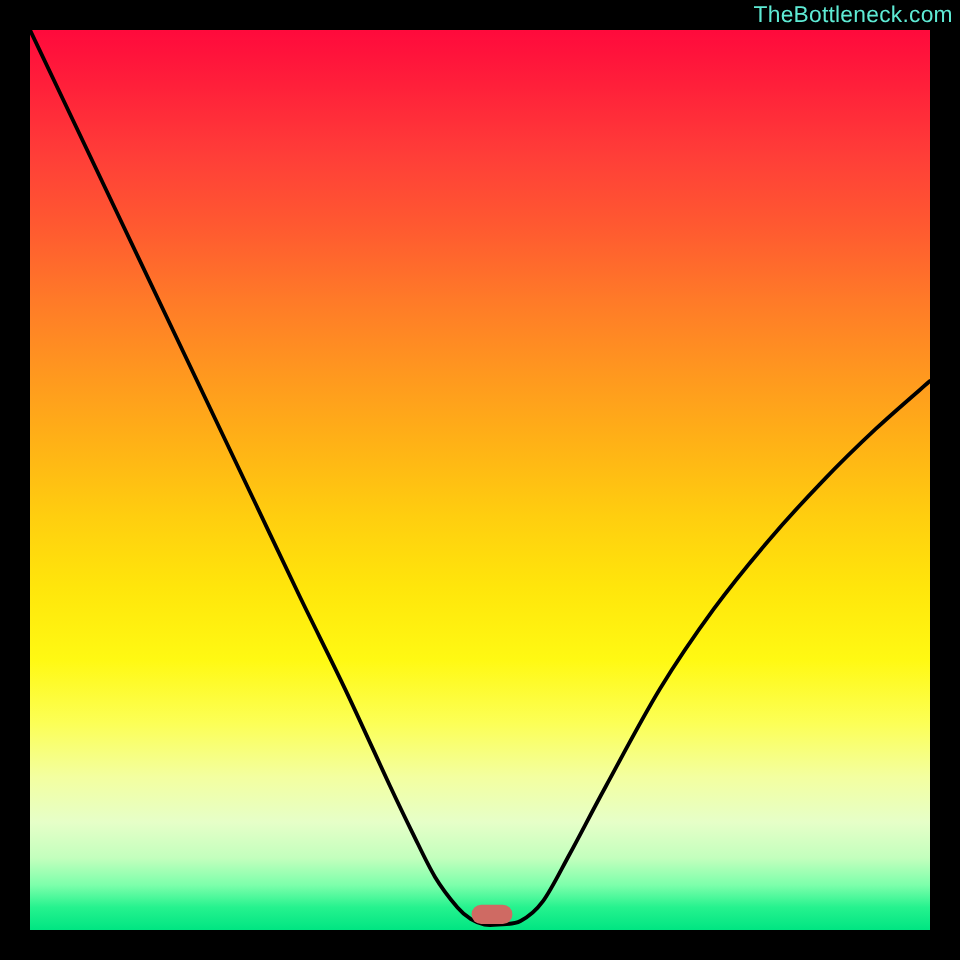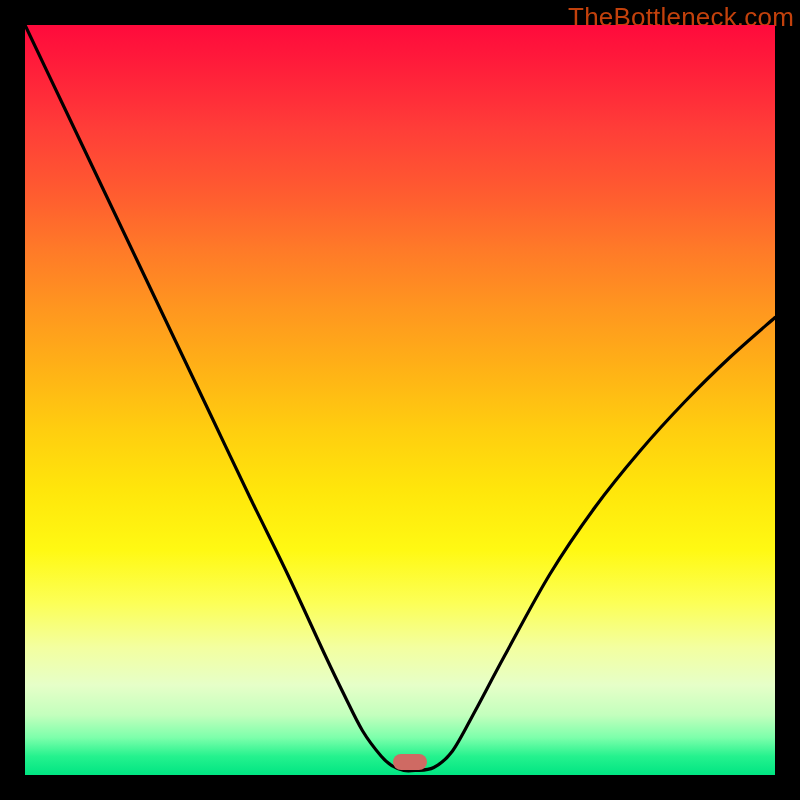--- a/index.html
+++ b/index.html
@@ -41,22 +41,22 @@
       #c3ffbd 92%,
       #7dffab 95%,
       #25f28e 97.5%,
       #00e582 100%
     );
   }
   .watermark {
     position: absolute;
     top: 2px;
     right: 6px;
-    color: #c2410c;
-    font-size: 26px;
+    color: #5eead4;
+    font-size: 19px;
     font-weight: 500;
     letter-spacing: 0.2px;
     user-select: none;
   }
   .curve {
     position: absolute;
     left: 0;
     top: 0;
     width: 750px;
     height: 750px;

